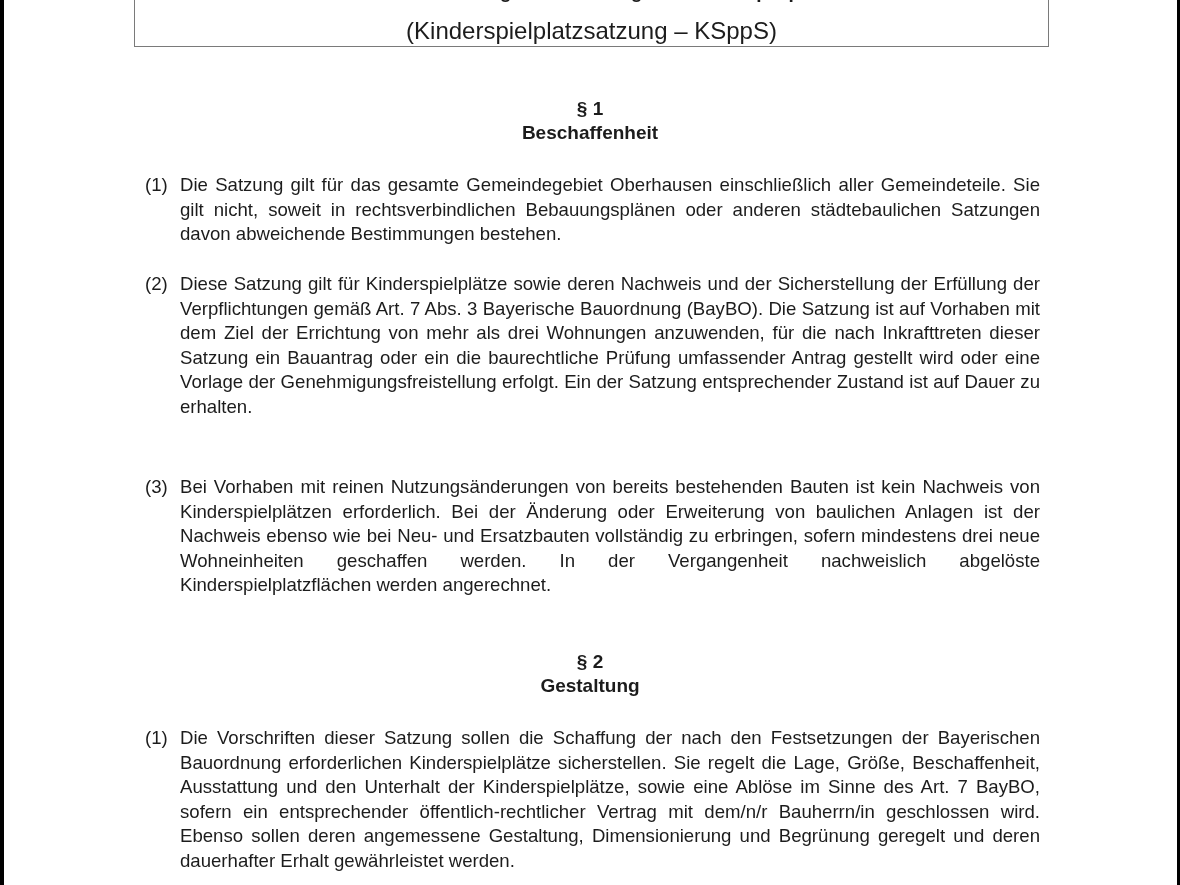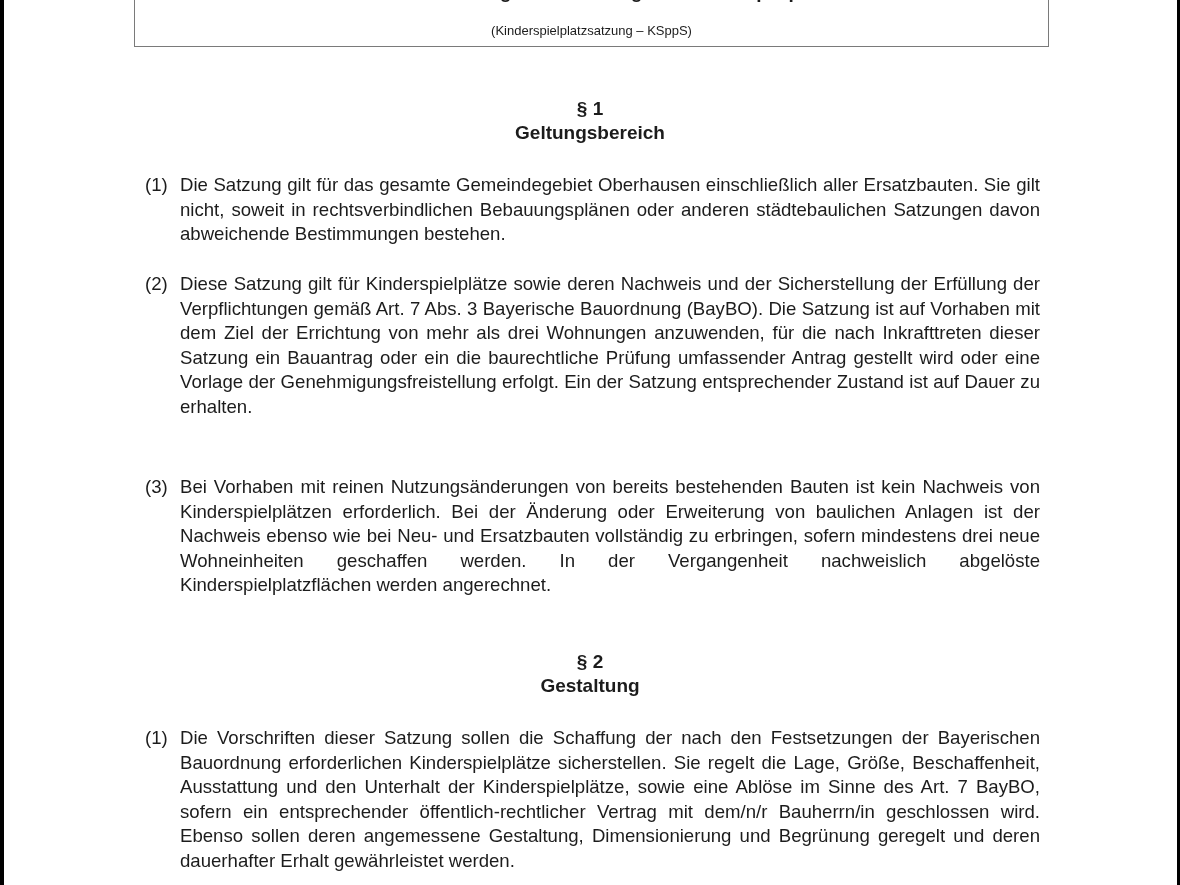--- a/index.html
+++ b/index.html
@@ -33,21 +33,21 @@
       text-align: center;
     }
     .title-line1 {
       position: absolute; left: 0; right: 0; top: 20px;
       font-size: 19px; font-weight: bold; line-height: 22px;
       letter-spacing: -0.1px;
       margin-top: -21px;
     }
     .title-line2 {
       position: absolute; left: 0; right: 0; top: 20px;
-      font-size: 13px; line-height: 22px;
+      font-size: 24px; line-height: 22px;
     }
     .section {
       position: absolute;
       left: 0; width: 1180px;
       text-align: center;
       font-weight: bold;
       font-size: 19px;
       line-height: 24px;
     }
     .section .num { display: block; }
@@ -75,26 +75,26 @@
 <div class="edge-left"></div>
 <div class="edge-right"></div>
 
 <div class="title-box">
   <div class="title-line1" style="top:22px;">über die Herstellung und Ablösung von Kinderspielplätzen</div>
   <div class="title-line2" style="top:40px;">(Kinderspielplatzsatzung – KSppS)</div>
 </div>
 
 <div class="section" style="top:97px;">
   <span class="num">§ 1</span>
-  <span class="head">Geltungsbereich</span>
+  <span class="head">Beschaffenheit</span>
 </div>
 
 <div class="para" style="top:173px;">
   <span class="pnum">(1)</span>
-  <span class="ptext">Die Satzung gilt für das gesamte Gemeindegebiet Oberhausen einschließlich aller Ersatzbauten. Sie gilt nicht, soweit in rechtsverbindlichen Bebauungsplänen oder anderen städtebaulichen Satzungen davon abweichende Bestimmungen bestehen.</span>
+  <span class="ptext">Die Satzung gilt für das gesamte Gemeindegebiet Oberhausen einschließlich aller Gemeindeteile. Sie gilt nicht, soweit in rechtsverbindlichen Bebauungsplänen oder anderen städtebaulichen Satzungen davon abweichende Bestimmungen bestehen.</span>
 </div>
 
 <div class="para" style="top:272px;">
   <span class="pnum">(2)</span>
   <span class="ptext">Diese Satzung gilt für Kinderspielplätze sowie deren Nachweis und der Sicherstellung der Erfüllung der Verpflichtungen gemäß Art. 7 Abs. 3 Bayerische Bauordnung (BayBO). Die Satzung ist auf Vorhaben mit dem Ziel der Errichtung von mehr als drei Wohnungen anzuwenden, für die nach Inkrafttreten dieser Satzung ein Bauantrag oder ein die baurechtliche Prüfung umfassender Antrag gestellt wird oder eine Vorlage der Genehmigungsfreistellung erfolgt. Ein der Satzung entsprechender Zustand ist auf Dauer zu erhalten.</span>
 </div>
 
 <div class="para" style="top:475px;">
   <span class="pnum">(3)</span>
   <span class="ptext">Bei Vorhaben mit reinen Nutzungsänderungen von bereits bestehenden Bauten ist kein Nachweis von Kinderspielplätzen erforderlich. Bei der Änderung oder Erweiterung von baulichen Anlagen ist der Nachweis ebenso wie bei Neu- und Ersatzbauten vollständig zu erbringen, sofern mindestens drei neue Wohneinheiten geschaffen werden. In der Vergangenheit nachweislich abgelöste Kinderspielplatzflächen werden angerechnet.</span>

